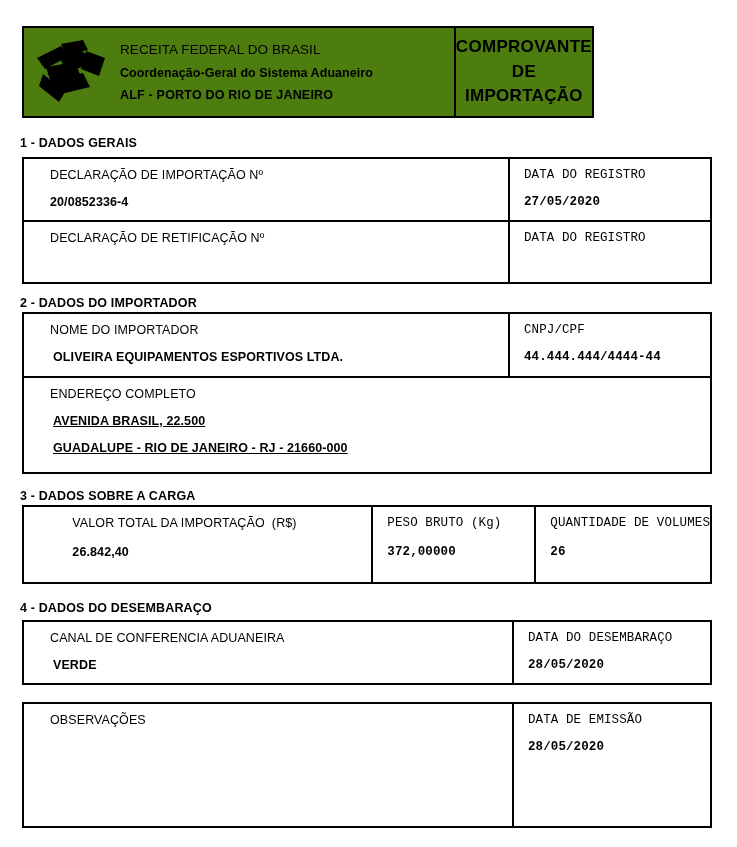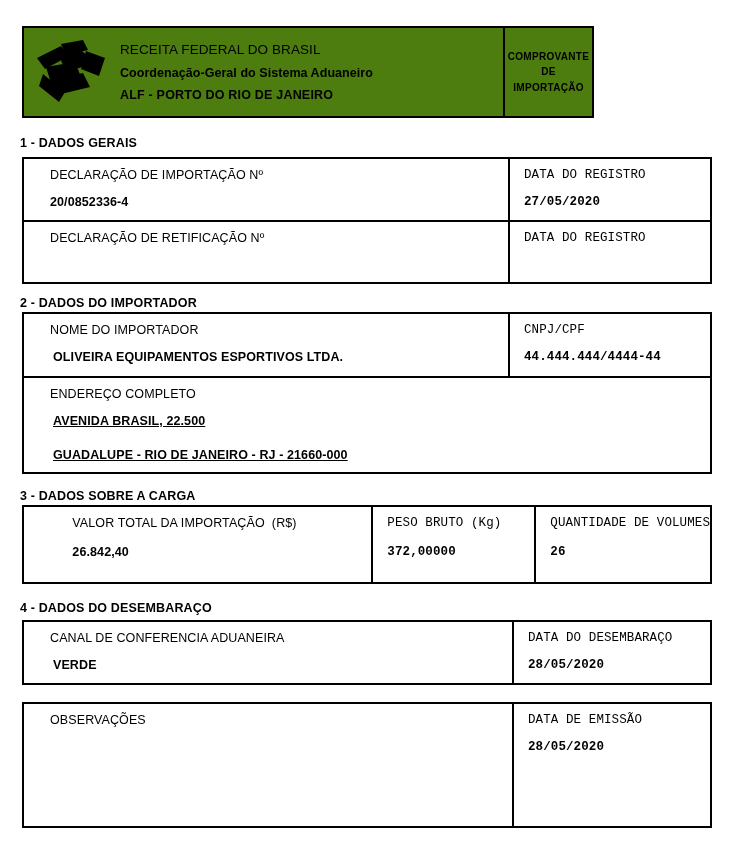--- a/index.html
+++ b/index.html
@@ -80,21 +80,21 @@
   }
   .header-right {
     flex: 1;
     display: flex;
     flex-direction: column;
     align-items: center;
     justify-content: center;
     gap: 2px;
   }
   .header-right .doc-t {
-    font-size: 10px;
+    font-size: 17px;
     font-weight: bold;
     letter-spacing: 0.3px;
     line-height: 1.35;
     text-align: center;
   }
 
   
   .sec-label {
     position: absolute;
     font-size: 12.5px;
@@ -165,21 +165,21 @@
   
   #sec4-box { left: 22px; top: 620px; width: 690px; height: 65px; }
   #sec4-box .c-left  { width: 476px; }
   #sec4-box .c-right { flex: 1; }
 
   #obs-box { left: 22px; top: 702px; width: 690px; height: 126px; }
   #obs-box .c-left  { width: 476px; }
   #obs-box .c-right { flex: 1; }
 
   .addr-lines { display: flex; flex-direction: column; text-decoration: underline; }
-  .addr-lines .val { margin-top: 19px; padding-left: 3px; }
+  .addr-lines .val { margin-top: 12px; padding-left: 3px; }
   .addr-lines .val:first-child { margin-top: 12px; }
 </style>
 </head>
 <body>
 
 <div class="page">
 
   <div class="header-table">
     <div class="header-left">
       <div class="logo-cell">

